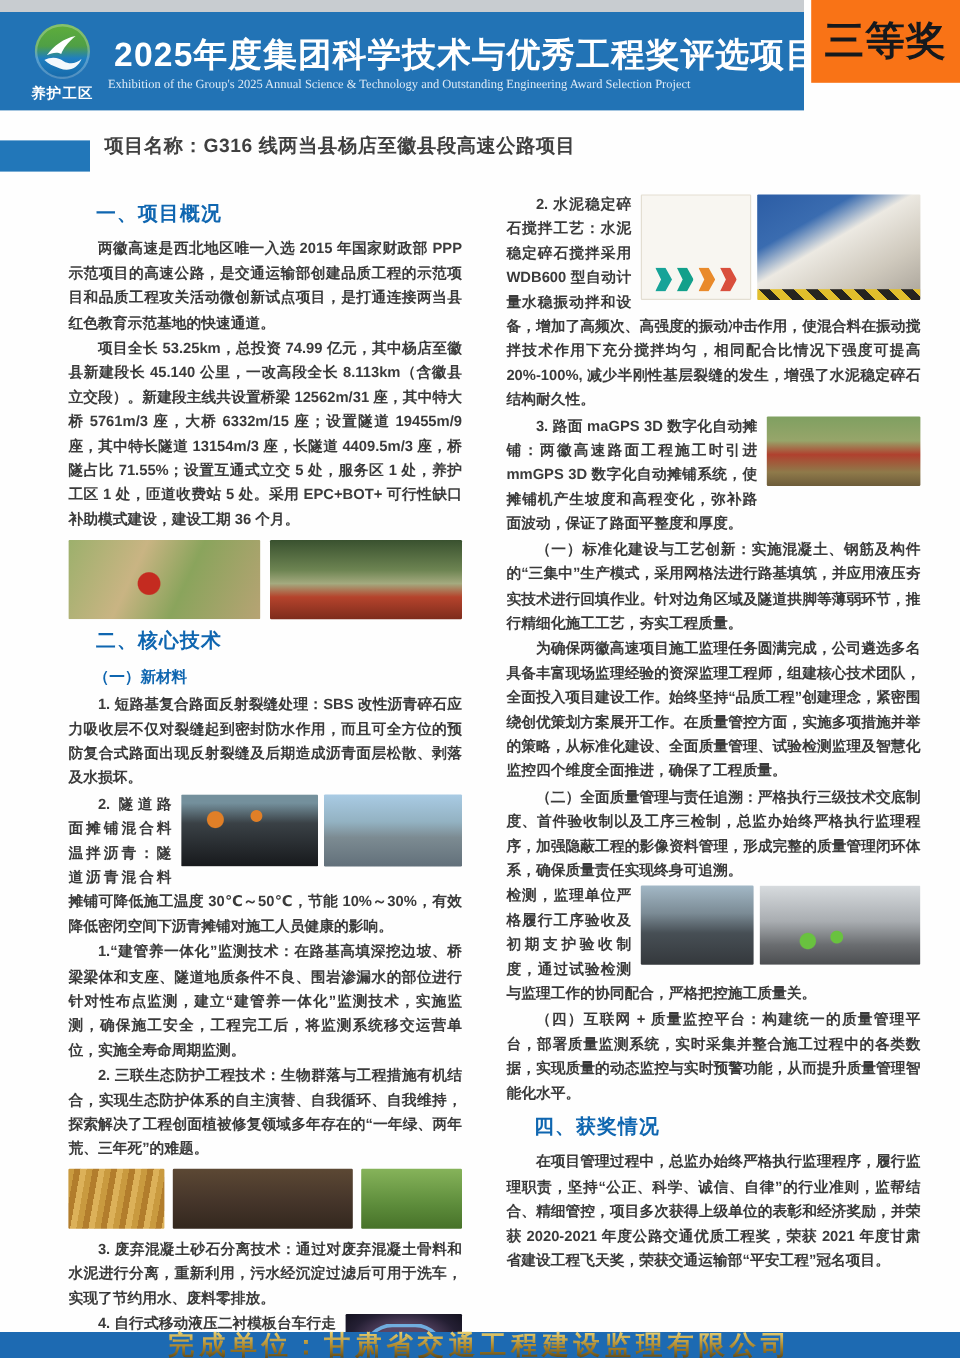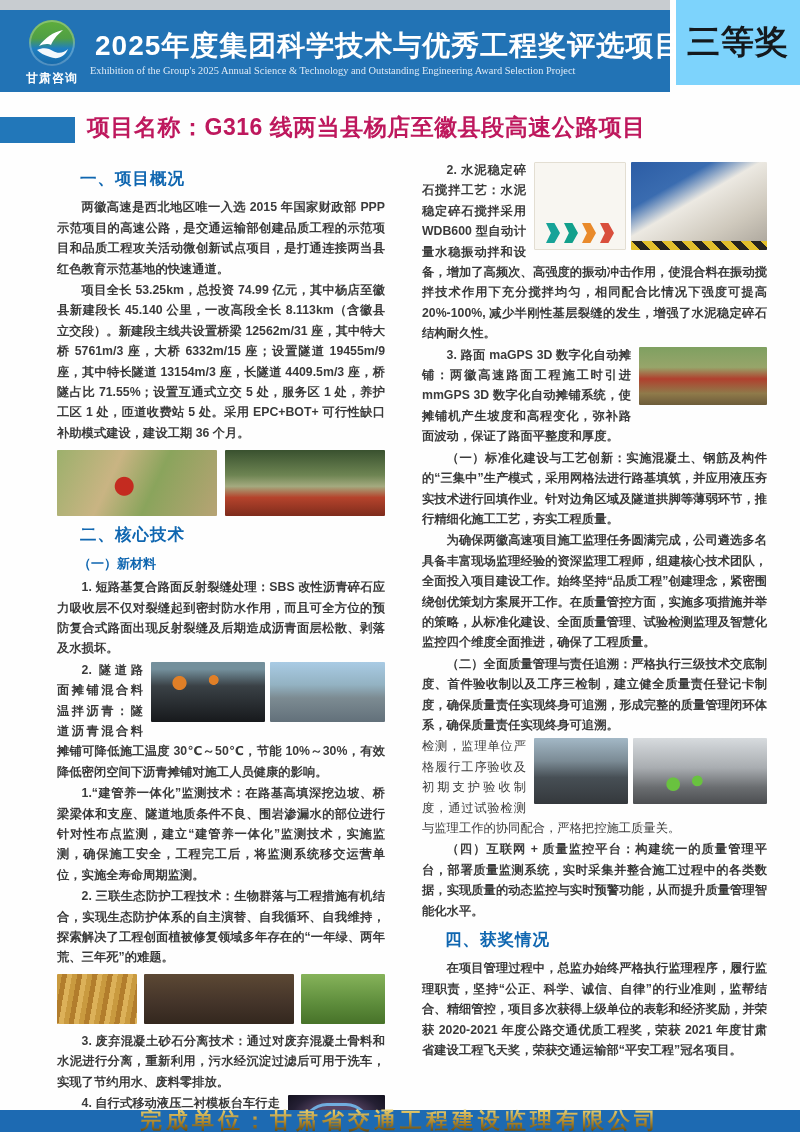--- a/index.html
+++ b/index.html
@@ -3,49 +3,49 @@
 <meta charset="utf-8">
 <style>
   * { margin:0; padding:0; box-sizing:border-box; }
   html,body { width:800px; }
   body { font-family:"Liberation Sans","DejaVu Sans",sans-serif; background:#ffffff; }
   .page { position:relative; width:800px; height:1132px; background:#fefefe; overflow:hidden; }
 
   
   .topstrip { position:absolute; left:0; top:0; width:670px; height:10px; background:#c8ccd0; }
   .header { position:absolute; left:0; top:10px; width:670px; height:82px; background:#2273b5; }
-  .award-panel { position:absolute; left:676px; top:0; width:124px; height:85px; background:#7dd3fc;
+  .award-panel { position:absolute; left:676px; top:0; width:124px; height:69px; background:#f97316;
                  display:flex; align-items:center; justify-content:center; }
   .award-panel .award-text { font-size:33px; font-weight:900; color:#15191d; letter-spacing:1px; }
   .logo-wrap { position:absolute; left:16px; top:10px; width:72px; text-align:center; }
   .logo-circle { width:46px; height:46px; margin:0 auto; border-radius:50%;
                  background:linear-gradient(180deg,#5fae3a 0%,#4f9f45 40%,#1f7fc0 62%,#1668a8 100%);
                  box-shadow:0 0 0 2px rgba(255,255,255,.25) inset; position:relative; overflow:hidden; }
   .logo-circle svg { position:absolute; left:0; top:0; }
   .logo-label { margin-top:4px; color:#ffffff; font-size:12px; font-weight:700; letter-spacing:1px; }
   .header-title { position:absolute; left:95px; top:17px; width:540px; text-align:center;
                   color:#ffffff; font-size:28px; font-weight:800; letter-spacing:1px; white-space:nowrap; }
   .header-sub { position:absolute; left:90px; top:55px; width:550px; text-align:left;
                 color:#ddeaf6; font-size:10.4px; white-space:nowrap;font-family:Liberation Serif, serif; }
 
   
   .proj-bar { position:absolute; left:0; top:117px; width:75px; height:26px; background:#2277b9; }
   .proj-title { position:absolute; left:87px; top:112px; width:700px;
-                font-size:23px; font-weight:800; color:#be185d; letter-spacing:0.5px; white-space:nowrap; }
+                font-size:16px; font-weight:800; color:#404040; letter-spacing:0.5px; white-space:nowrap; }
 
   
   .col { position:absolute; top:160px; font-size:12.3px; line-height:20.4px; color:#3b3b3b; }
   .col-left  { left:57px;  width:328px; }
   .col-right { left:422px; width:345px; }
 
   h2.sec { font-size:16.5px; font-weight:800; color:#0f66b0; padding-left:23px; margin:8px 0 9px;
            letter-spacing:1px; }
   h3.sub { font-size:13px; font-weight:800; color:#0f66b0; padding-left:21px; margin:4px 0 3px; }
   p.body { text-align:justify; text-indent:2em; font-weight:600; margin:0 0 1px; }
-  p.cont { text-align:justify; text-indent:0; font-weight:400; margin:0 0 1px; }
+  p.cont { text-align:justify; text-indent:0; font-weight:700; margin:0 0 1px; }
   .clearfix::after { content:""; display:block; clear:both; }
 
   
   .ph { border-radius:1px; }
   .ph-row { display:flex; gap:8px; margin:7px 0 8px; }
   .fl-right { float:right; margin:2px 0 4px 8px; display:flex; gap:5px; }
   .fl-right.stack { flex-direction:column; gap:6px; }
 
   .ph-road1 { background:radial-gradient(circle at 42% 55%, #c42b20 0 9%, transparent 10%),
               linear-gradient(115deg,#9cb06c 0%,#c9b483 35%,#8aa45c 60%,#b7a374 100%); }
@@ -90,21 +90,21 @@
 
   <div class="topstrip"></div>
   <div class="header">
     <div class="logo-wrap">
       <div class="logo-circle">
         <svg width="46" height="46" viewBox="0 0 46 46">
           <path d="M10 26 C16 18, 24 12, 34 10 C27 16, 24 20, 22 25 C19 23, 14 24, 10 26 Z" fill="#ffffff"></path>
           <path d="M8 30 C14 27, 20 28, 24 31 C29 34, 35 33, 39 29 C36 37, 28 40, 21 37 C15 35, 11 33, 8 30 Z" fill="#ffffff" opacity="0.95"></path>
         </svg>
       </div>
-      <div class="logo-label">甘肃咨询</div>
+      <div class="logo-label">养护工区</div>
     </div>
     <div class="header-title">2025年度集团科学技术与优秀工程奖评选项目展</div>
     <div class="header-sub">Exhibition of the Group's 2025 Annual Science &amp; Technology and Outstanding Engineering Award Selection Project</div>
   </div>
   <div class="award-panel">
     <span class="award-text">三等奖</span>
   </div>
 
   <div class="proj-bar"></div>
   <div class="proj-title">项目名称：G316 线两当县杨店至徽县段高速公路项目</div>
@@ -170,21 +170,21 @@
 
     <div class="clearfix">
       <span class="fl-right">
         <span class="ph ph-paver3d" style="width:128px;height:58px;display:block;"></span>
       </span>
       <p class="body">3. 路面 maGPS 3D 数字化自动摊铺：两徽高速路面工程施工时引进 mmGPS 3D 数字化自动摊铺系统，使摊铺机产生坡度和高程变化，弥补路面波动，保证了路面平整度和厚度。</p>
     </div>
 
     <p class="body">（一）标准化建设与工艺创新：实施混凝土、钢筋及构件的“三集中”生产模式，采用网格法进行路基填筑，并应用液压夯实技术进行回填作业。针对边角区域及隧道拱脚等薄弱环节，推行精细化施工工艺，夯实工程质量。</p>
     <p class="body">为确保两徽高速项目施工监理任务圆满完成，公司遴选多名具备丰富现场监理经验的资深监理工程师，组建核心技术团队，全面投入项目建设工作。始终坚持“品质工程”创建理念，紧密围绕创优策划方案展开工作。在质量管控方面，实施多项措施并举的策略，从标准化建设、全面质量管理、试验检测监理及智慧化监控四个维度全面推进，确保了工程质量。</p>
-    <p class="body">（二）全面质量管理与责任追溯：严格执行三级技术交底制度、首件验收制以及工序三检制，建立健全质量责任登记卡制度，确保质量责任实现终身可追溯，形成完整的质量管理闭环体系，确保质量责任实现终身可追溯。</p>
+    <p class="body">（二）全面质量管理与责任追溯：严格执行三级技术交底制度、首件验收制以及工序三检制，总监办始终严格执行监理程序，加强隐蔽工程的影像资料管理，形成完整的质量管理闭环体系，确保质量责任实现终身可追溯。</p>
     <div class="clearfix">
       <span class="fl-right">
         <span class="ph ph-workers" style="width:94px;height:66px;display:block;"></span>
         <span class="ph ph-tunwork" style="width:134px;height:66px;display:block;"></span>
       </span>
       <p class="cont">检测，监理单位严格履行工序验收及初期支护验收制度，通过试验检测与监理工作的协同配合，严格把控施工质量关。</p>
     </div>
     <p class="body">（四）互联网 + 质量监控平台：构建统一的质量管理平台，部署质量监测系统，实时采集并整合施工过程中的各类数据，实现质量的动态监控与实时预警功能，从而提升质量管理智能化水平。</p>
 
     <h2 class="sec">四、获奖情况</h2>

